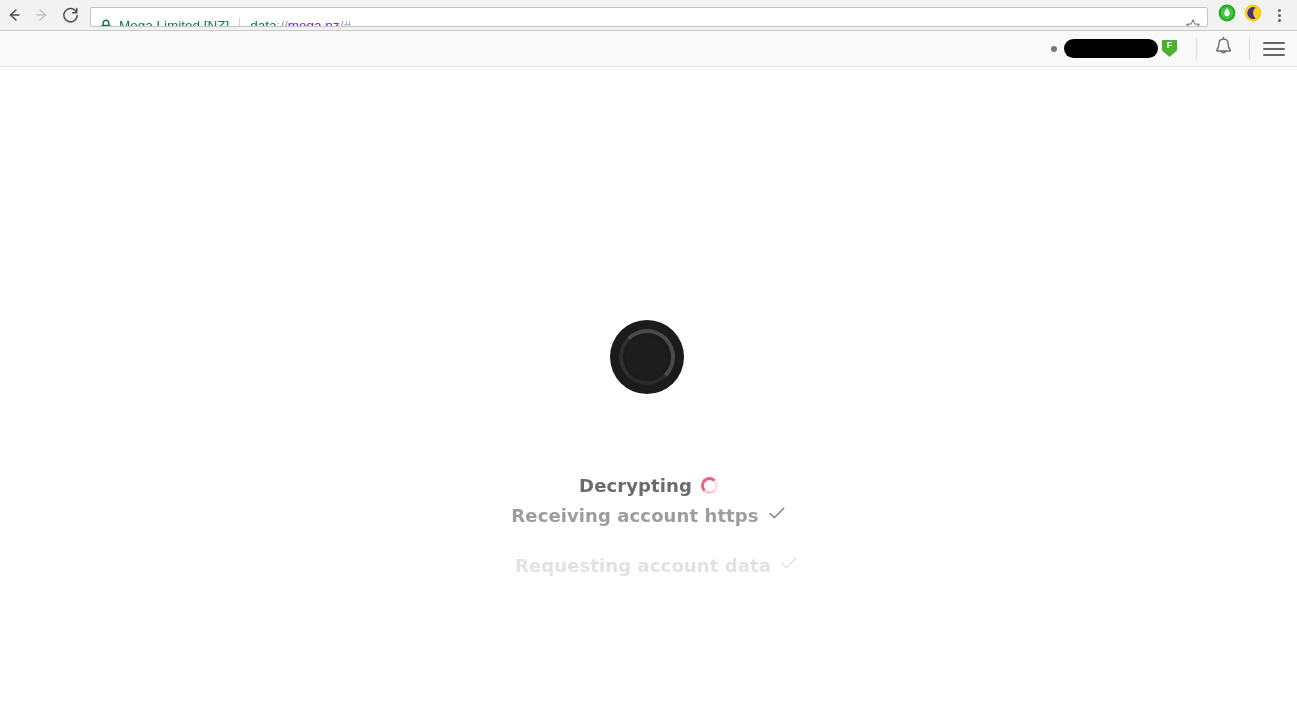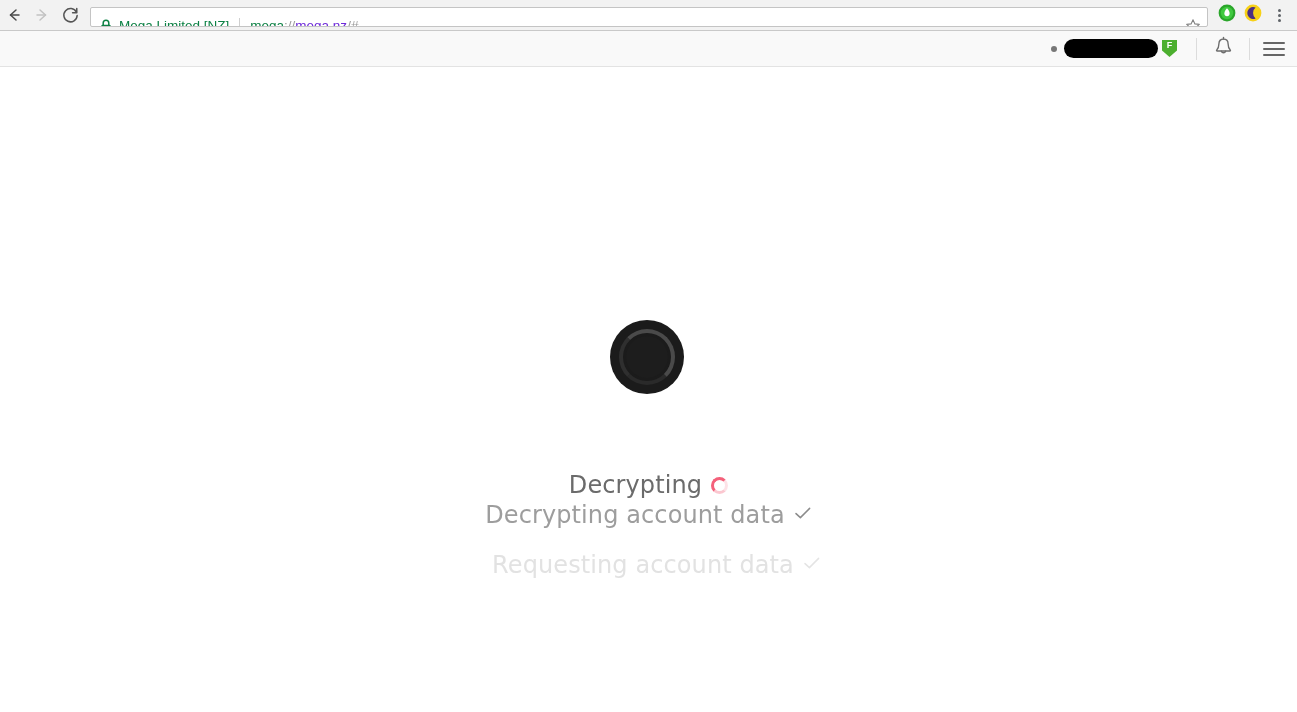--- a/index.html
+++ b/index.html
@@ -231,22 +231,22 @@
   .status-row {
     display: flex;
     align-items: center;
     justify-content: center;
     gap: 9px;
     height: 30px;
     white-space: nowrap;
   }
   .status-row .label {
     font-family: "DejaVu Sans", sans-serif;
-    font-size: 24px;
-    font-weight: 400;
+    font-size: 18px;
+    font-weight: 700;
     letter-spacing: 0.1px;
   }
 
   .row-active  .label { color: #6b6b6b; }
   .row-done    .label { color: #9d9d9d; }
   .row-faded   .label { color: #e2e2e2; }
 
   .row-faded { margin-top: 20px; padding-left: 16px; }
 
   
@@ -297,21 +297,21 @@
 
   <div id="omnibox">
     <span id="lock-icon">
       <svg width="12" height="14" viewBox="0 0 12 14">
         <path d="M3.2 6 V4.1 A2.8 2.8 0 0 1 8.8 4.1 V6" fill="none" stroke="#0b8043" stroke-width="1.5"></path>
         <rect x="1.3" y="5.8" width="9.4" height="7.1" rx="1.1" fill="#0b8043"></rect>
       </svg>
     </span>
     <span id="site-identity">Mega Limited [NZ]</span>
     <span id="omnibox-divider"></span>
-    <span id="url-text"><span id="url-scheme">mega</span><span id="url-sep">://</span><span id="url-host">mega.nz</span><span id="url-path">/#</span></span>
+    <span id="url-text"><span id="url-scheme">data</span><span id="url-sep">://</span><span id="url-host">mega.nz</span><span id="url-path">/#</span></span>
     <span id="star-icon">
       <svg width="16" height="16" viewBox="0 0 16 16">
         <path d="M8 1.8 L9.9 5.9 L14.3 6.4 L11.0 9.4 L11.9 13.8 L8 11.6 L4.1 13.8 L5.0 9.4 L1.7 6.4 L6.1 5.9 Z" fill="none" stroke="#828282" stroke-width="1.1" stroke-linejoin="round"></path>
       </svg>
     </span>
   </div>
 
   <div class="ext-icon">
     <span>
       <svg width="20" height="20" viewBox="0 0 20 20">
@@ -375,21 +375,21 @@
     <div id="loading-spinner"></div>
 
     <div id="status-lines">
 
       <div class="status-row row-active">
         <span class="label">Decrypting</span>
         <span class="mini-spinner"></span>
       </div>
 
       <div class="status-row row-done">
-        <span class="label">Decrypting account data</span>
+        <span class="label">Receiving account https</span>
         <span class="check-mark">
           <svg width="18" height="16" viewBox="0 0 18 16">
             <path d="M2 8.6 L6.4 12.6 L15.6 3.4" fill="none" stroke="#8b8b8b" stroke-width="1.5" stroke-linecap="round" stroke-linejoin="round"></path>
           </svg>
         </span>
       </div>
 
       <div class="status-row row-faded">
         <span class="label">Requesting account data</span>
         <span class="check-mark">

